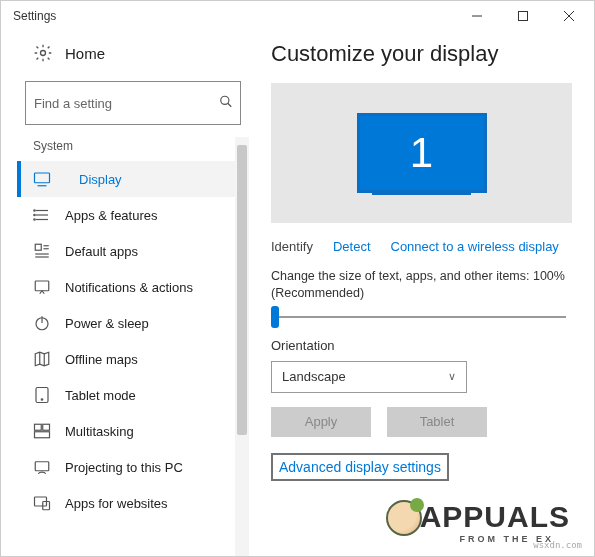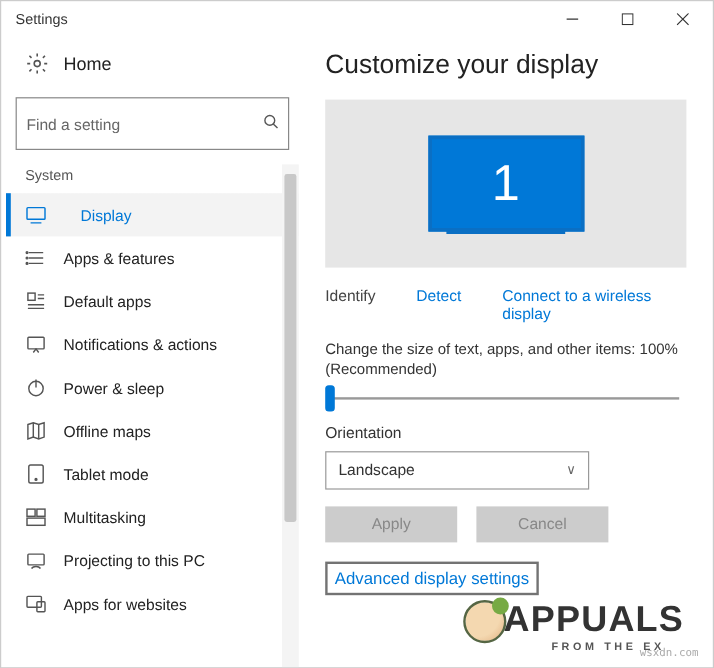--- a/index.html
+++ b/index.html
@@ -7,21 +7,21 @@
 
   
   .titlebar { height: 30px; display: flex; align-items: center; padding: 0 2px 0 12px; font-size: 12px; color: #333; }
   .titlebar .title { flex: 1; }
   .win-controls { display: flex; height: 100%; }
   .win-btn { width: 46px; height: 30px; display: flex; align-items: center; justify-content: center; }
   .win-btn svg { stroke: #333; }
 
   
   .layout { display: flex; height: calc(100% - 30px); }
-  .left { width: 248px; padding: 6px 0 0 4px; position: relative; }
+  .left { width: 248px; padding: 6px 0 0 16px; position: relative; }
   .home-row { display: flex; align-items: center; gap: 12px; padding: 6px 16px 10px 16px; font-size: 15px; color: #222; }
   .gear { width: 20px; height: 20px; }
 
   .search-wrap { margin: 8px 8px 14px 8px; position: relative; }
   .search-input { width: 100%; height: 44px; border: 1px solid #888; padding: 0 30px 0 8px; font-size: 13px; color: #666; background: #fff; }
   .search-input::placeholder { color: #666; }
   .search-icon { position: absolute; right: 8px; top: 50%; transform: translateY(-50%); font-size: 14px; color: #555; }
 
   .section-label { font-size: 12px; color: #555; padding: 0 16px 8px 16px; }
 
@@ -37,37 +37,37 @@
   .scrollbar-thumb { position:absolute; left:2px; right:2px; top:8px; height:290px; background:#c8c8c8; border-radius:2px; }
 
   
   .right { flex:1; padding: 4px 22px 0 22px; overflow:hidden; }
   .heading { font-size: 22px; font-weight: 400; color:#222; margin: 6px 0 16px 0; }
 
   .preview-area { background:#e6e6e6; height:140px; display:flex; align-items:center; justify-content:center; margin-bottom: 16px; }
   .monitor { width:130px; height:80px; background:#0078d7; border:3px solid #0a6fc4; display:flex; align-items:center; justify-content:center; color:#fff; font-size:42px; font-weight:300; position:relative; }
   .monitor::after{ content:""; position:absolute; left:10%; right:10%; bottom:-5px; height:3px; background:#0a6fc4; }
 
-  .links-row { display:flex; gap:34px; font-size:13px; margin-bottom:14px; }
+  .links-row { display:flex; gap:20px; font-size:13px; margin-bottom:14px; }
   .links-row .link { color:#0078d7; cursor:pointer; }
   .links-row .txt { color:#444; }
 
   .body-text { font-size:12.5px; color:#333; margin-bottom: 4px; line-height:1.35; }
 
   .slider-wrap { margin: 8px 0 14px 0; }
   .slider-track { height:14px; position:relative; }
   .slider-track::before { content:""; position:absolute; left:6px; right:6px; top:50%; height:2px; background:#999; transform:translateY(-50%); }
   .slider-thumb { position:absolute; left:0; top:50%; transform:translate(0,-50%); width:8px; height:22px; background:#0078d7; border-radius:3px; }
 
   .field-label { font-size:13px; color:#333; margin-bottom:8px; }
-  .select-box { width: 220px; height:32px; border:1px solid #999; display:flex; align-items:center; justify-content:space-between; padding:0 10px; font-size:13px; color:#333; margin-bottom:14px; }
+  .select-box { width: 196px; height:32px; border:1px solid #999; display:flex; align-items:center; justify-content:space-between; padding:0 10px; font-size:13px; color:#333; margin-bottom:14px; }
   .chev { font-size:11px; color:#666; }
 
   .btn-row { display:flex; gap:16px; margin-bottom:16px; }
-  .btn { width:110px; height:30px; background:#ccc; color:#888; display:flex; align-items:center; justify-content:center; font-size:13px; }
+  .btn { width:100px; height:30px; background:#ccc; color:#888; display:flex; align-items:center; justify-content:center; font-size:13px; }
 
   .adv-link { display:inline-block; font-size:14px; color:#0078d7; border:2px solid #737373; padding:4px 6px; }
 
   .watermark { position:absolute; right:12px; bottom:6px; font-size:9px; color:#aaa; font-family:monospace; }
   .appuals { position:absolute; right:24px; bottom:20px; font-family: "Arial Black", Arial, sans-serif; font-weight:900; font-size:30px; letter-spacing:1px; color:#333; display:flex; align-items:flex-start; gap:4px; }
   .appuals .sub { position:absolute; right:16px; bottom:-8px; font-size:9px; font-weight:700; letter-spacing:3px; color:#555; }
   .appuals-head { width:36px; height:36px; border-radius:50%; background:radial-gradient(circle at 30% 30%, #f4d8b0 60%, #e0b080 100%); position:relative; margin-right:-6px; border:2px solid #564; }
   .appuals-head::before { content:""; position:absolute; right:-4px; top:-4px; width:14px; height:14px; border-radius:50%; background:#7a4; }
 </style>
 </head>
@@ -254,21 +254,21 @@
     <div class="select-box">
       <span>Landscape</span>
       <span class="chev">∨</span>
     </div>
 
     <div class="btn-row">
       <div class="btn">
           <span>Apply</span>
         </div>
       <div class="btn">
-          <span>Cancel</span>
+          <span>Tablet</span>
         </div>
     </div>
 
     <span class="adv-link">Advanced display settings</span>
   </div>
 </div>
 
 <div class="appuals">
   <div class="appuals-head"></div>
   <span>APPUALS</span>

